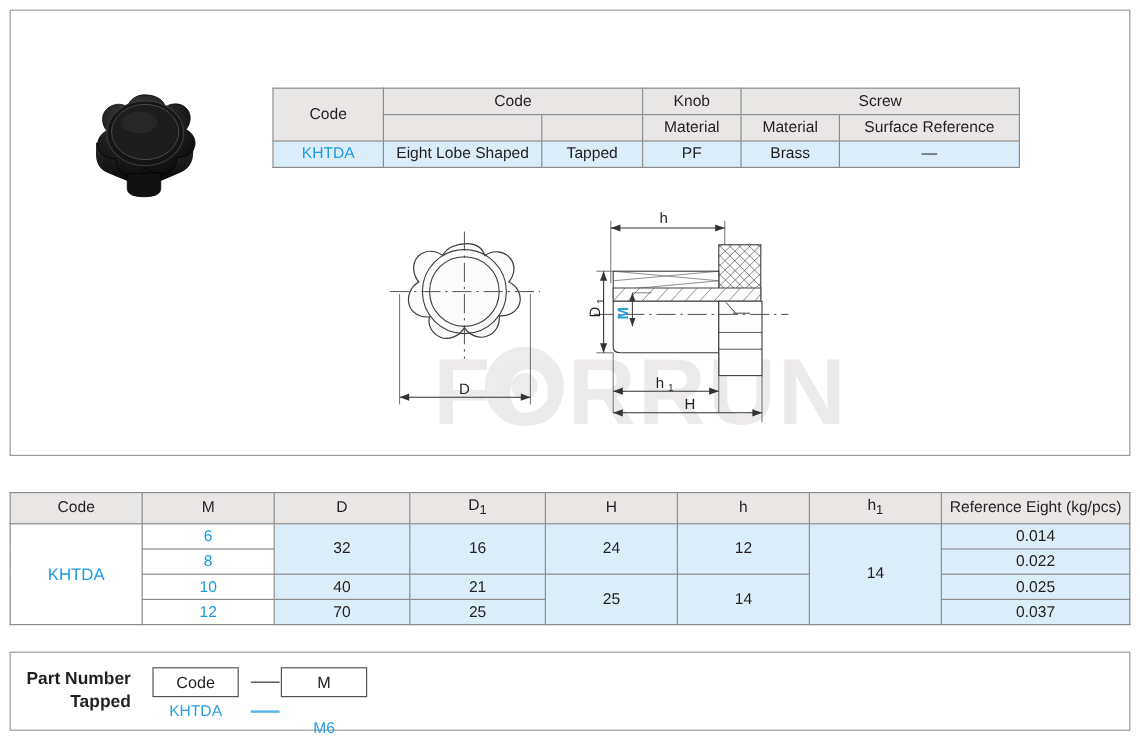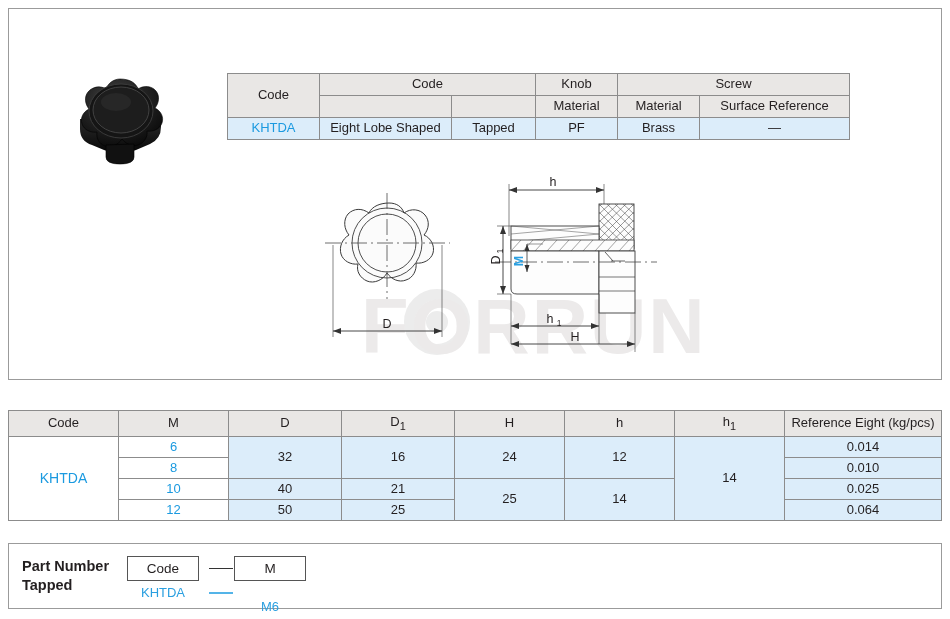--- a/index.html
+++ b/index.html
@@ -116,21 +116,21 @@
   table.dim td.codecell { background:#ffffff; color:#1b9ae0; font-size:14px; }
   table.dim td.mval { background:#ffffff; color:#1b9ae0; }
 
   
   .pn-panel {
     position: absolute; left: 8px; top: 543px; width: 934px; height: 66px;
     border: 1px solid #9b9b9b; background: #fff;
   }
   .pn-label {
     position: absolute; left: 13px; top: 13px;
-    font-size: 14.5px; line-height: 1.32; font-weight: bold; color:#231f20;
+    font-size: 14.5px; line-height: 1.32; font-weight: bold; color:#231f20;text-align:right;
   }
   .pn-box {
     position: absolute; border: 1px solid #555; background: #fff;
     height: 25px; display: flex; align-items: center; justify-content: center;
     font-size: 13.5px; color: #231f20;
   }
   .pn-sub {
     position: absolute; font-size: 13px; color: #2a9fe0; text-align: center;
   }
   .pn-dash {
@@ -368,35 +368,35 @@
         <td class="mval">6</td>
         <td class="blue" rowspan="2">32</td>
         <td class="blue" rowspan="2">16</td>
         <td class="blue" rowspan="2">24</td>
         <td class="blue" rowspan="2">12</td>
         <td class="blue" rowspan="4">14</td>
         <td class="blue">0.014</td>
       </tr>
       <tr>
         <td class="mval">8</td>
-        <td class="blue">0.010</td>
+        <td class="blue">0.022</td>
       </tr>
       <tr>
         <td class="mval">10</td>
         <td class="blue">40</td>
         <td class="blue">21</td>
         <td class="blue" rowspan="2">25</td>
         <td class="blue" rowspan="2">14</td>
         <td class="blue">0.025</td>
       </tr>
       <tr>
         <td class="mval">12</td>
-        <td class="blue">50</td>
+        <td class="blue">70</td>
         <td class="blue">25</td>
-        <td class="blue">0.064</td>
+        <td class="blue">0.037</td>
       </tr>
     </tbody>
   </table>
 </div>
 
 <div class="pn-panel">
   <div class="pn-label">
     <div>Part Number</div>
     <div>Tapped</div>
   </div>

